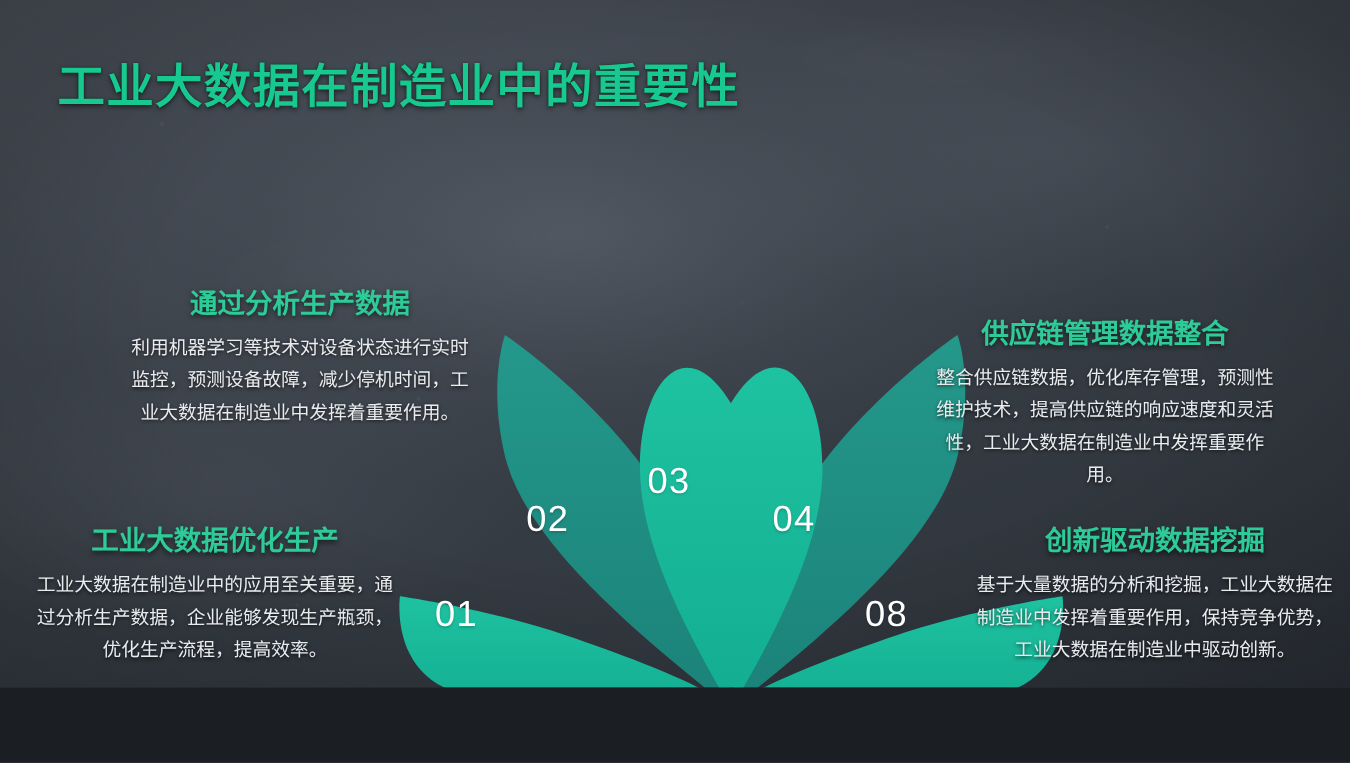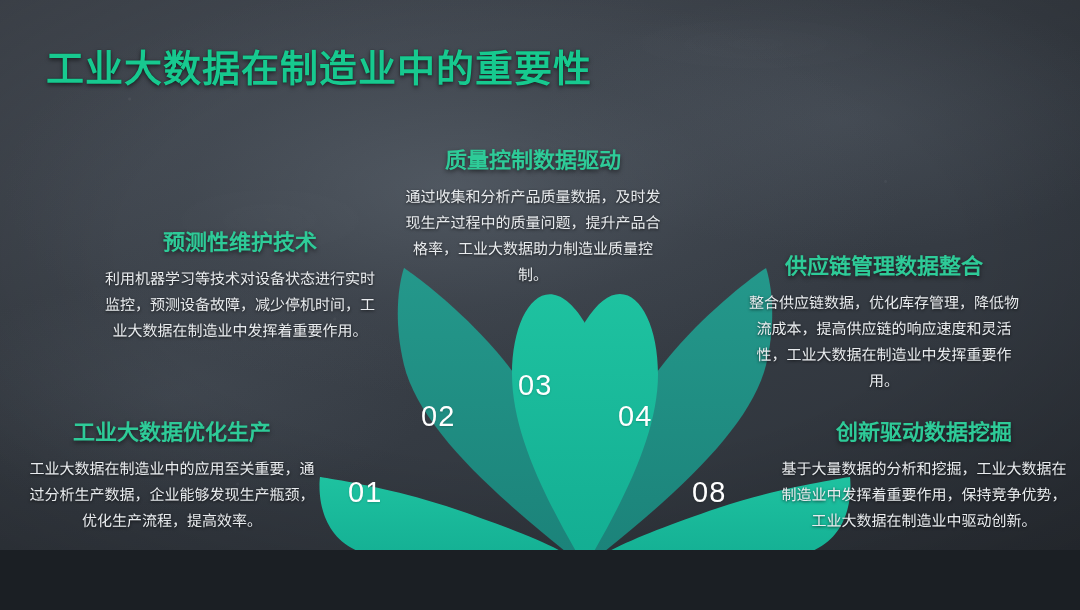--- a/index.html
+++ b/index.html
@@ -159,33 +159,29 @@
              C585,323 585,322 585,322 C622,262 658,307 658,374
              C658,436 621,505 585,567 Z"></path>
   </svg>
 
   <div class="petal-num" id="num-01">01</div>
   <div class="petal-num" id="num-02">02</div>
   <div class="petal-num" id="num-03">03</div>
   <div class="petal-num" id="num-04">04</div>
   <div class="petal-num" id="num-05">08</div>
 
-  <div class="block center-txt" id="block-quality">
-    <h2>质量控制数据驱动</h2>
-    <p>通过收集和分析产品质量数据，及时发现生产过程中的质量问题，提升产品合格率，工业大数据助力制造业质量控制。</p>
-  </div>
 
   <div class="block center-txt" id="block-predictive">
-    <h2>预测性维护技术</h2>
+    <h2>通过分析生产数据</h2>
     <p>利用机器学习等技术对设备状态进行实时监控，预测设备故障，减少停机时间，工业大数据在制造业中发挥着重要作用。</p>
   </div>
 
   <div class="block center-txt" id="block-supply">
     <h2>供应链管理数据整合</h2>
-    <p>整合供应链数据，优化库存管理，降低物流成本，提高供应链的响应速度和灵活性，工业大数据在制造业中发挥重要作用。</p>
+    <p>整合供应链数据，优化库存管理，预测性维护技术，提高供应链的响应速度和灵活性，工业大数据在制造业中发挥重要作用。</p>
   </div>
 
   <div class="block center-txt" id="block-optimize">
     <h2>工业大数据优化生产</h2>
     <p>工业大数据在制造业中的应用至关重要，通过分析生产数据，企业能够发现生产瓶颈，优化生产流程，提高效率。</p>
   </div>
 
   <div class="block center-txt" id="block-innovation">
     <h2>创新驱动数据挖掘</h2>
     <p>基于大量数据的分析和挖掘，工业大数据在制造业中发挥着重要作用，保持竞争优势，工业大数据在制造业中驱动创新。</p>

